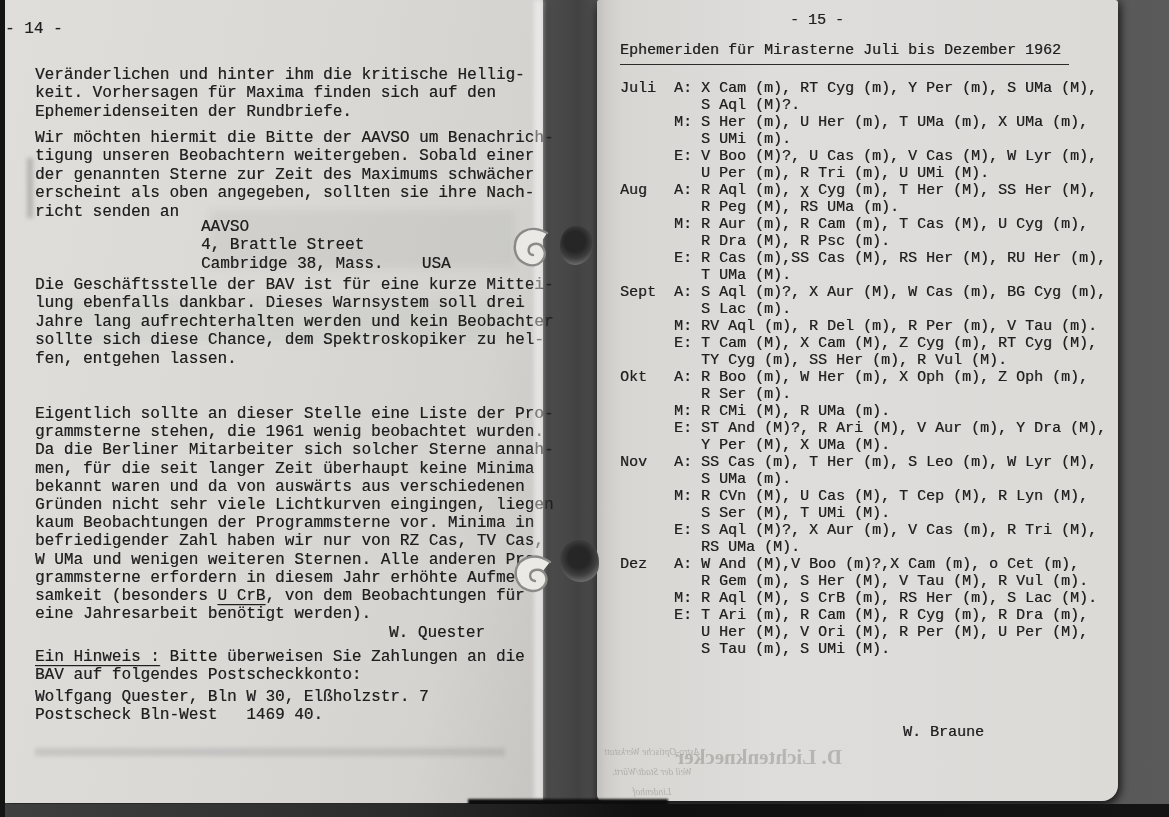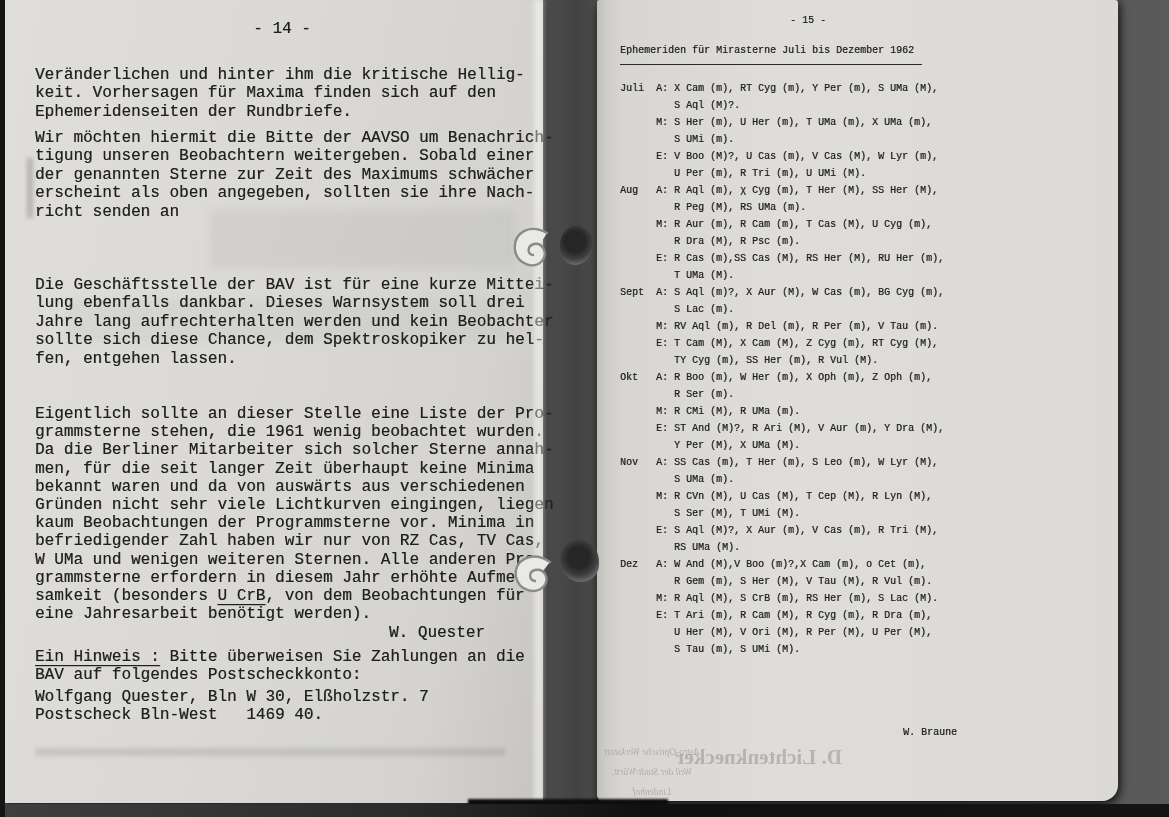--- a/index.html
+++ b/index.html
@@ -25,22 +25,22 @@
     border-radius:2px 3px 16px 6px;
     box-shadow:0 6px 10px rgba(0,0,0,.6),4px 0 7px rgba(0,0,0,.35);
   }
   .gutter-highlight{position:absolute;left:534px;top:0;width:10px;height:800px;z-index:2;
     background:rgba(255,255,255,.45);filter:blur(2px);}
   .gutter{position:absolute;left:540px;top:0;width:66px;height:806px;z-index:3;pointer-events:none;
     background:linear-gradient(to right,rgba(30,30,30,0) 0%,rgba(30,30,30,.17) 40%,rgba(30,30,30,.26) 58%,rgba(30,30,30,.07) 82%,rgba(30,30,30,0) 100%);}
 
   .blk{position:absolute;white-space:pre;line-height:18.4px;font-size:16px;
     text-shadow:0.4px 0.4px 0.6px rgba(25,25,25,.55);}
-  .page-right .blk{font-size:10px;}
-  .pagenum-l{top:20px;left:0;width:100%;text-align:center;padding-left:8px;}
+  .page-right .blk{font-size:15px;}
+  .pagenum-l{top:20px;left:0;width:100%;}
   .pagenum-r{top:12px;left:193px;}
 
   .u-inline{text-decoration:underline;text-underline-offset:4px;text-decoration-thickness:1.4px;}
   .heading-l{top:371px;left:140px;padding:0 6px 2px 4px;border-bottom:1.6px solid #2a2a2a;}
   .title-r{top:42px;left:23px;padding:0 8px 4px 0;border-bottom:1.6px solid #2a2a2a;}
 
   .eph{top:80px;left:23px;line-height:17px;}
   .footnote-r{top:672px;left:21px;line-height:18.3px;}
 
   .smudge{position:absolute;pointer-events:none;}
@@ -79,20 +79,23 @@
 
     <div class="blk pagenum-l">- 14 -</div>
     <div class="blk" style="top:66px;left:30px;">Veränderlichen und hinter ihm die kritische Hellig-
 keit. Vorhersagen für Maxima finden sich auf den
 Ephemeridenseiten der Rundbriefe.</div>
     <div class="blk" style="top:129px;left:30px;">Wir möchten hiermit die Bitte der AAVSO um Benachrich-
 tigung unseren Beobachtern weitergeben. Sobald einer
 der genannten Sterne zur Zeit des Maximums schwächer
 erscheint als oben angegeben, sollten sie ihre Nach-
 richt senden an</div>
+    <div class="blk" style="top:218px;left:196px;">AAVSO
+4, Brattle Street
+Cambridge 38, Mass.    USA</div>
     <div class="blk" style="top:276px;left:30px;">Die Geschäftsstelle der BAV ist für eine kurze Mittei-
 lung ebenfalls dankbar. Dieses Warnsystem soll drei
 Jahre lang aufrechterhalten werden und kein Beobachter
 sollte sich diese Chance, dem Spektroskopiker zu hel-
 fen, entgehen lassen.</div>
     <div class="blk" style="top:405px;left:30px;line-height:18.2px;"><span>Eigentlich sollte an dieser Stelle eine Liste der Pro-
 grammsterne stehen, die 1961 wenig beobachtet wurden.
 Da die Berliner Mitarbeiter sich solcher Sterne annah-
 men, für die seit langer Zeit überhaupt keine Minima
 bekannt waren und da von auswärts aus verschiedenen

